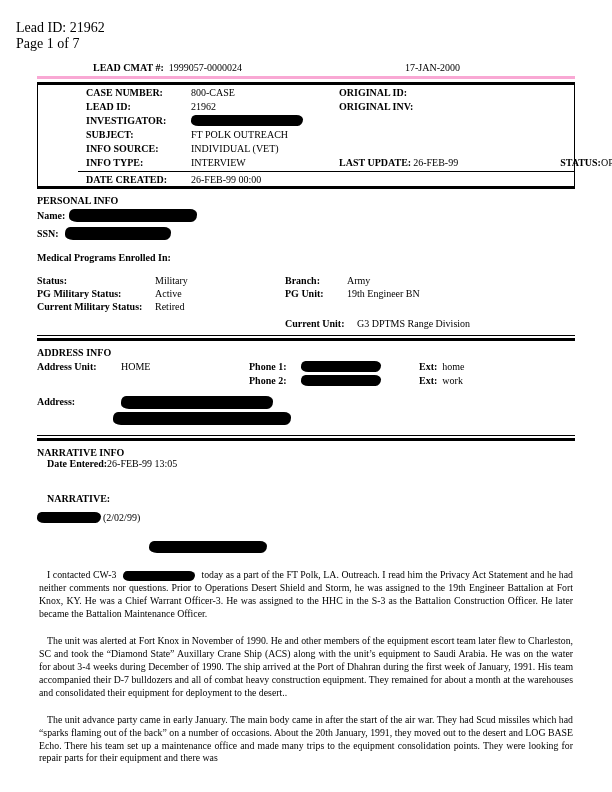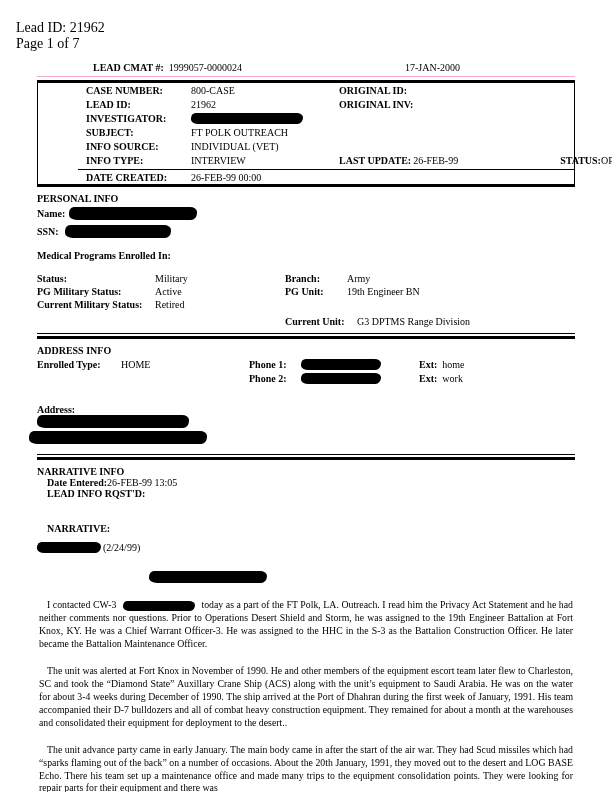--- a/index.html
+++ b/index.html
@@ -4,21 +4,21 @@
 <style>
   html,body { margin:0; padding:0; background:#e8e8e8; }
   .page {
     width:612px; height:792px; margin:0 auto; background:#ffffff;
     font-family:"Liberation Serif", serif; color:#000; position:relative;
     overflow:hidden; box-sizing:border-box;
   }
   .topline { display:flex; justify-content:space-between; font-size:14px; padding:20px 50px 0 16px;flex-direction:column; }
   .doc-title { text-align:center; font-size:15px; font-weight:bold; letter-spacing:0.5px; margin-top:20px; }
   .content { margin:0 37px; }
-  .cmat-row { display:flex; font-size:10px; margin-top:10px; padding:0 0 3px 56px; border-bottom:1px solid #f9a8d4; }
+  .cmat-row { display:flex; font-size:10px; margin-top:10px; padding:0 0 3px 56px; border-bottom:3px solid #f9a8d4; }
   .cmat-row .lab { font-weight:bold; }
   .cmat-row .val { margin-left:5px; }
   .cmat-row .date { margin-left:auto; margin-right:115px; }
 
   .sumbox { border:1px solid #000; border-top:3px solid #000; border-bottom:3px solid #000; margin-top:3px; font-size:10px;padding-left:40px; }
   .srow { display:flex; padding:2px 8px 1px 8px; }
   .srow .l { font-weight:bold; width:105px; flex:none; }
   .srow .v { width:148px; flex:none; }
   .srow .l2 { font-weight:bold; width:110px; flex:none; }
   .srow .lu-l { font-weight:bold; flex:none; }
@@ -42,21 +42,21 @@
   .prow .pl2 { font-weight:bold; width:62px; flex:none; }
 
   .arow { display:flex; font-size:10px; margin-top:2px; align-items:center; }
   .arow .al { font-weight:bold; width:84px; flex:none; }
   .arow .av { width:128px; flex:none; }
   .arow .phl { font-weight:bold; width:52px; flex:none; }
   .arow .phv { width:118px; flex:none; }
   .arow .exl { font-weight:bold; flex:none; }
   .arow .exv { margin-left:5px; }
 
-  .addr-block { display:flex; font-size:10px; margin-top:20px;flex-direction:column; }
+  .addr-block { display:flex; font-size:10px; margin-top:10px; }
   .addr-block .al { font-weight:bold; width:84px; flex:none; }
 
   .narr-meta { font-size:10px; margin-left:10px; margin-top:0; display:flex; }
   .narr-meta .fl { font-weight:bold; }
   .para { font-size:9.8px; line-height:1.32; text-align:justify; margin:11px 2px 0 2px; text-indent:8px; }
   .caseline { font-size:10px; margin-top:18px; margin-left:112px; display:flex; align-items:center; }
   .sigline { font-size:10px; margin-top:8px; display:flex; align-items:center; }
 </style>
 </head>
 <body>
@@ -151,21 +151,21 @@
       <span class="pl2" style="width:72px;">Current Unit:</span>
       <span>G3 DPTMS  Range Division</span>
     </div>
 
     <div class="rule-thin"></div>
     <div class="bar"></div>
 
     <div class="section-title">ADDRESS INFO</div>
 
     <div class="arow">
-      <span class="al">Enrolled Type:</span>
+      <span class="al">Address Unit:</span>
       <span class="av">HOME</span>
       <span class="phl">Phone 1:</span>
       <span class="phv"><span class="redact" style="width:80px;height:11px;"></span></span>
       <span class="exl">Ext:</span>
       <span class="exv">home</span>
     </div>
     <div class="arow">
       <span class="al"></span>
       <span class="av"></span>
       <span class="phl">Phone 2:</span>
@@ -184,31 +184,28 @@
 
     <div class="rule-thin" style="margin-top:10px;"></div>
     <div class="bar"></div>
 
     <div class="section-title">NARRATIVE INFO</div>
 
     <div class="narr-meta">
       <span class="fl">Date Entered:</span>
       <span>26-FEB-99 13:05</span>
     </div>
-    <div class="narr-meta">
-      <span class="fl">LEAD INFO RQST'D:</span>
-    </div>
 
     <div class="narr-meta" style="margin-top:24px;">
       <span class="fl">NARRATIVE:</span>
     </div>
 
     <div class="sigline">
       <span class="redact" style="width:64px;height:11px;"></span>
-      <span style="margin-left:2px;">(2/24/99)</span>
+      <span style="margin-left:2px;">(2/02/99)</span>
     </div>
 
     <div class="caseline">
       <span class="redact" style="width:118px;height:12px;margin-right:4px;"></span>
     </div>
 
     <p class="para" style="margin-top:16px;">
       <span>I contacted CW-3</span>
       <span class="redact" style="width:72px;height:10px;margin:0 4px;"></span>
       <span>today as a part of the FT Polk, LA. Outreach.  I read him the Privacy Act Statement and he had neither comments nor questions.  Prior to Operations Desert Shield and Storm, he was assigned to the 19th Engineer Battalion at Fort Knox, KY.  He was a Chief Warrant Officer-3.   He was assigned to the HHC in the S-3 as the Battalion Construction Officer.  He later became the Battalion Maintenance Officer.</span>

